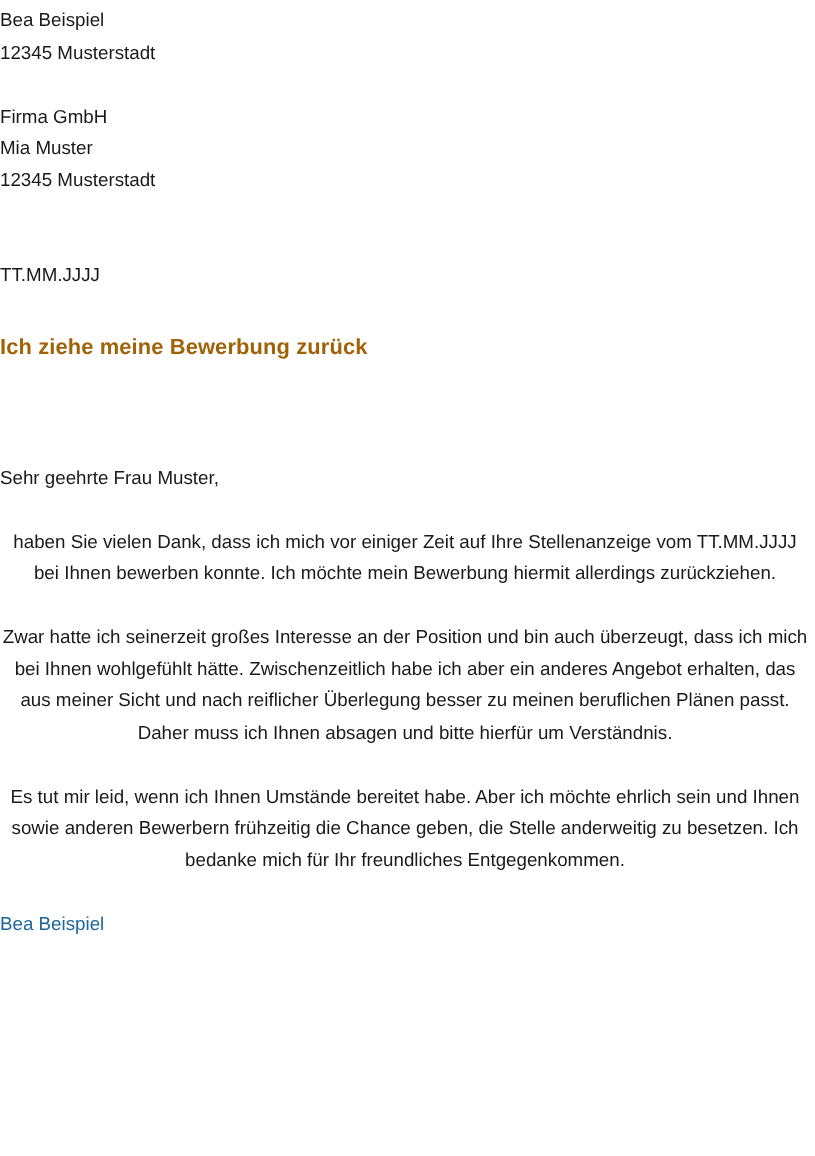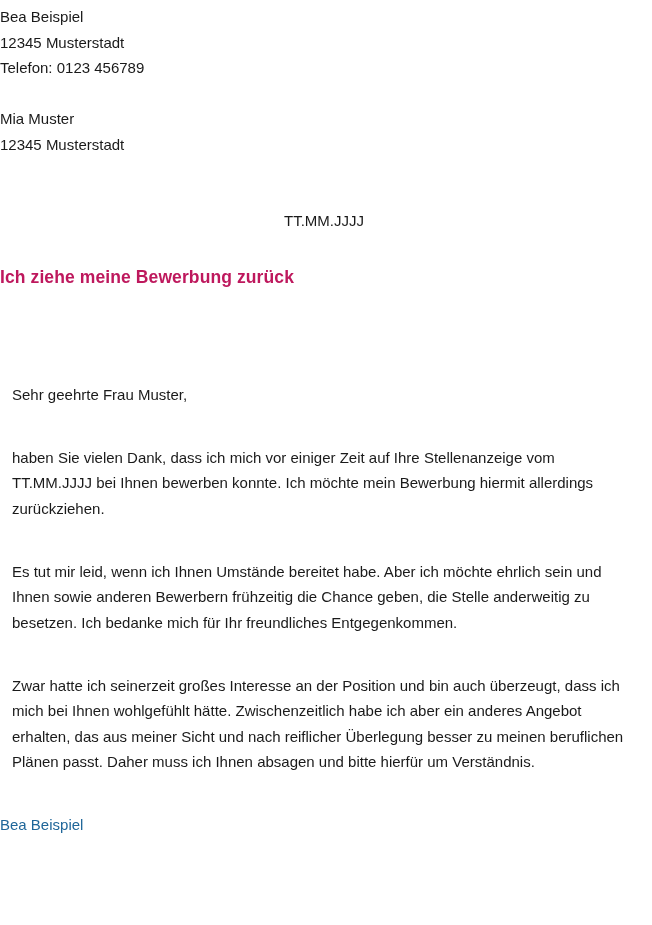--- a/index.html
+++ b/index.html
@@ -44,47 +44,47 @@
   .sender-block {
     padding-top: 4px;
   }
 
   .recipient-block {
     padding-top: 25.5px;
   }
 
   
   .date-line {
-    text-align: center;
+    text-align: left;
     padding-top: 51px;
     white-space: pre;
   }
 
   
   .headline {
     margin: 0;
     padding-top: 30px;
     font-size: 17.5px;
     line-height: 26px;
     font-weight: bold;
     letter-spacing: 0.1px;
-    color: #be185d;
+    color: #a16207;
   }
 
   
   .salutation {
-    margin: 12px;
+    margin: 0;
     padding-top: 80px;
   }
 
   
   .body-paragraph {
-    margin: 12px;
+    margin: 0;
     padding-top: 25.5px;
-    text-align: left;
+    text-align: center;
   }
 
   
   .closing {
     margin: 0;
     padding-top: 25.5px;
   }
 
   .signature {
     margin: 0;
@@ -94,35 +94,35 @@
 </style>
 </head>
 <body>
 
 <div class="page">
   <div class="content">
 
     <ul class="address-block sender-block">
       <li>Bea Beispiel</li>
       <li>12345 Musterstadt</li>
-      <li>Telefon: 0123 456789</li>
     </ul>
 
     <ul class="address-block recipient-block">
+      <li>Firma GmbH</li>
       <li>Mia Muster</li>
       <li>12345 Musterstadt</li>
     </ul>
 
     <div class="date-line">TT.MM.JJJJ</div>
 
     <h1 class="headline">Ich ziehe meine Bewerbung zurück</h1>
 
     <p class="salutation">Sehr geehrte Frau Muster,</p>
 
     <p class="body-paragraph">haben Sie vielen Dank, dass ich mich vor einiger Zeit auf Ihre Stellenanzeige vom TT.MM.JJJJ bei Ihnen bewerben konnte. Ich möchte mein Bewerbung hiermit allerdings zurückziehen.</p>
+    <p class="body-paragraph">Zwar hatte ich seinerzeit großes Interesse an der Position und bin auch überzeugt, dass ich mich bei Ihnen wohlgefühlt hätte. Zwischenzeitlich habe ich aber ein anderes Angebot erhalten, das aus meiner Sicht und nach reiflicher Überlegung besser zu meinen beruflichen Plänen passt. Daher muss ich Ihnen absagen und bitte hierfür um Verständnis.</p>
     <p class="body-paragraph">Es tut mir leid, wenn ich Ihnen Umstände bereitet habe. Aber ich möchte ehrlich sein und Ihnen sowie anderen Bewerbern frühzeitig die Chance geben, die Stelle anderweitig zu besetzen. Ich bedanke mich für Ihr freundliches Entgegenkommen.</p>
-    <p class="body-paragraph">Zwar hatte ich seinerzeit großes Interesse an der Position und bin auch überzeugt, dass ich mich bei Ihnen wohlgefühlt hätte. Zwischenzeitlich habe ich aber ein anderes Angebot erhalten, das aus meiner Sicht und nach reiflicher Überlegung besser zu meinen beruflichen Plänen passt. Daher muss ich Ihnen absagen und bitte hierfür um Verständnis.</p>
 
 
     <p class="signature">Bea Beispiel</p>
 
   </div>
 </div>
 
 </body></html>

